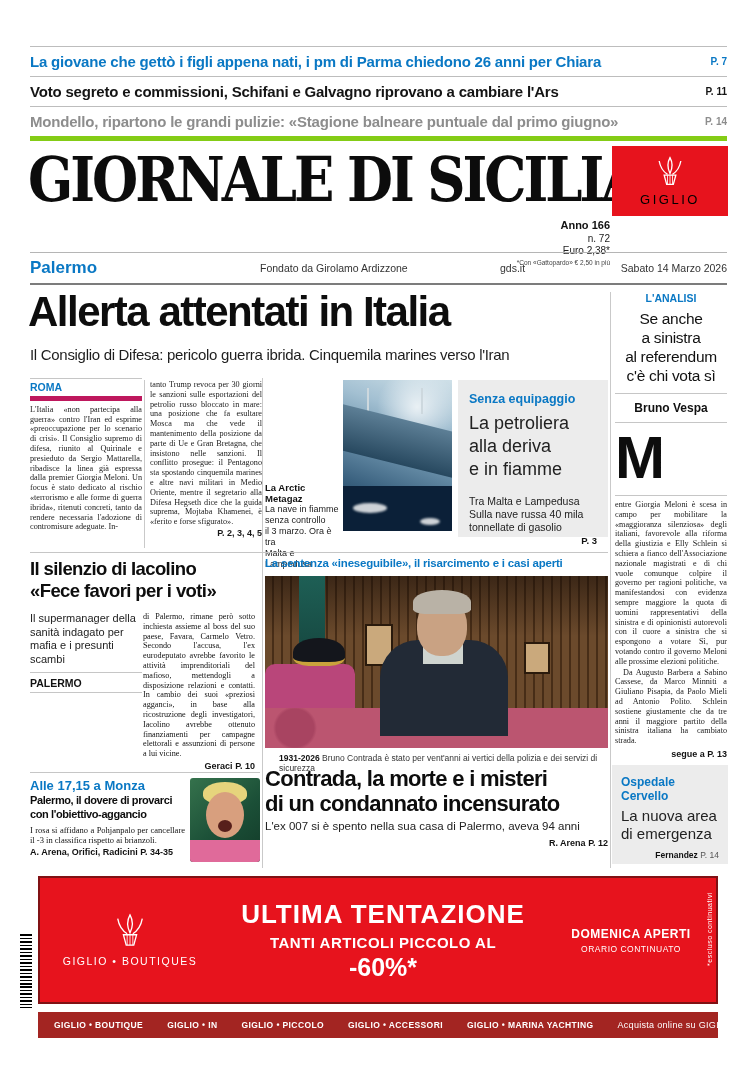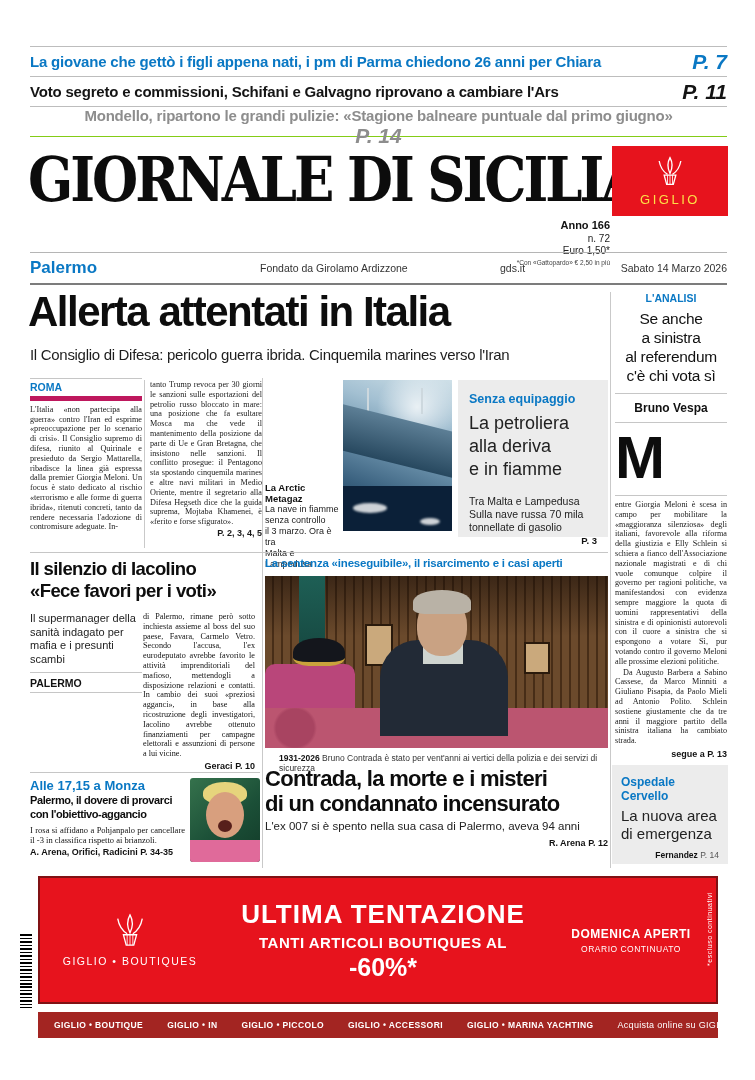--- a/index.html
+++ b/index.html
@@ -7,32 +7,32 @@
         font-family:"Liberation Sans",sans-serif;color:#111;}
   .abs{position:absolute;}
   .prewrap{white-space:pre-line;}
   .serif{font-family:"Liberation Serif",serif;text-align:justify;}
   .hairline-h{position:absolute;height:0;border-top:1px solid #c6c6c6;}
   .hairline-v{position:absolute;width:0;border-left:1px solid #c9c9c9;}
 
   
   .strips{left:30px;top:46px;width:697px;}
   .strip{display:flex;justify-content:space-between;align-items:center;height:29px;border-top:1px solid #bdbdbd;}
-  .strip:last-child{border-bottom:1px solid #84cc16;flex-direction:column;}
+  .strip:last-child{border-bottom:5px solid #84cc16;}
   .strip .t{font-weight:bold;font-size:15px;letter-spacing:-0.2px;}
-  .strip .p{font-weight:bold;font-size:21px;font-style:italic;}
+  .strip .p{font-weight:bold;font-size:10px;}
   .strip.blue .t,.strip.blue .p{color:#0a78c4;}
   .strip.black .t,.strip.black .p{color:#141414;}
   .strip.gray .t,.strip.gray .p{color:#8d8d8d;}
 
   
   .mast-title{left:28px;top:142px;font-family:"DejaVu Serif",serif;font-weight:bold;font-size:53px;
               letter-spacing:-3px;transform:scaleY(1.18);transform-origin:left top;color:#0c0c0c;white-space:nowrap;}
   .logo-box{left:612px;top:146px;width:116px;height:70px;background:#e7131d;display:flex;flex-direction:column;
-            align-items:center;justify-content:center;color:#fde047;}
+            align-items:center;justify-content:center;color:#000000;}
   .logo-box .lbl{font-size:13px;letter-spacing:2.5px;margin-top:2px;}
   .edition{left:430px;top:219px;width:180px;text-align:right;line-height:1.25;}
   .edition .anno{font-weight:bold;font-size:11px;}
   .edition .num,.edition .prezzo{font-size:10px;color:#222;}
   .edition .nota{font-size:6.5px;color:#444;margin-top:1px;}
 
   
   .dateline{left:30px;top:252px;width:697px;height:30px;border-top:1px solid #b5b5b5;border-bottom:2px solid #7c7c7c;}
   .dateline .citta{position:absolute;left:0;top:5px;color:#0a78c4;font-weight:bold;font-size:17px;}
   .dateline .fondato{position:absolute;left:230px;top:9px;font-size:10.5px;color:#333;}
@@ -181,21 +181,21 @@
         <path d="M33 6 Q31 17 23 22"></path>
         <path d="M13 23 L27 23 L24 34 L16 34 Z"></path>
         <path d="M17 23 L17 34 M20 23 L20 34 M23 23 L23 34" stroke-width="1"></path>
       </svg>
     </span>
     <span class="lbl">GIGLIO</span>
   </div>
   <div class="abs edition">
     <div class="anno">Anno 166</div>
     <div class="num">n. 72</div>
-    <div class="prezzo">Euro 1,50*</div>
+    <div class="prezzo">Euro 2,38*</div>
     <div class="nota">*Con «Gattopardo» € 2,50 in più</div>
   </div>
 
   <div class="abs dateline">
     <span class="citta">Palermo</span>
     <span class="fondato">Fondato da Girolamo Ardizzone</span>
     <span class="sito">gds.it</span>
     <span class="data">Sabato 14 Marzo 2026</span>
   </div>
 
@@ -232,21 +232,21 @@
     <div class="foam1"></div>
     <div class="foam2"></div>
   </div>
 
   <div class="abs senza-box">
     <div class="k kicker-blue">Senza equipaggio</div>
     <div class="t prewrap">La petroliera
 alla deriva
 e in fiamme</div>
     <div class="b prewrap">Tra Malta e Lampedusa
-Sulla nave russa 70 mila
+Sulla nave russa 40 mila
 tonnellate di gasolio</div>
     <div class="p">P. 3</div>
   </div>
 
   <div class="hairline-h" style="left:30px;top:552px;width:578px;"></div>
 
   <div class="abs iac-h prewrap">Il silenzio di Iacolino
 «Fece favori per i voti»</div>
   <div class="abs" style="left:30px;top:612px;width:112px;">
     <div class="iac-occhiello prewrap">Il supermanager della
@@ -346,21 +346,21 @@
           <path d="M7 6 Q9 17 17 22"></path>
           <path d="M33 6 Q31 17 23 22"></path>
           <path d="M13 23 L27 23 L24 34 L16 34 Z"></path>
           <path d="M17 23 L17 34 M20 23 L20 34 M23 23 L23 34" stroke-width="0.9"></path>
         </svg>
       </span>
       <span class="lbl">GIGLIO • BOUTIQUES</span>
     </div>
     <div class="ad-center">
       <div class="t1">ULTIMA TENTAZIONE</div>
-      <div class="t2">TANTI ARTICOLI BOUTIQUES AL</div>
+      <div class="t2">TANTI ARTICOLI PICCOLO AL</div>
       <div class="t3">-60%*</div>
     </div>
     <div class="ad-right">
       <div class="r1">DOMENICA APERTI</div>
       <div class="r2">ORARIO CONTINUATO</div>
     </div>
     <div class="ad-vert">*escluso continuativi</div>
   </div>
 
   <div class="abs fnav">

